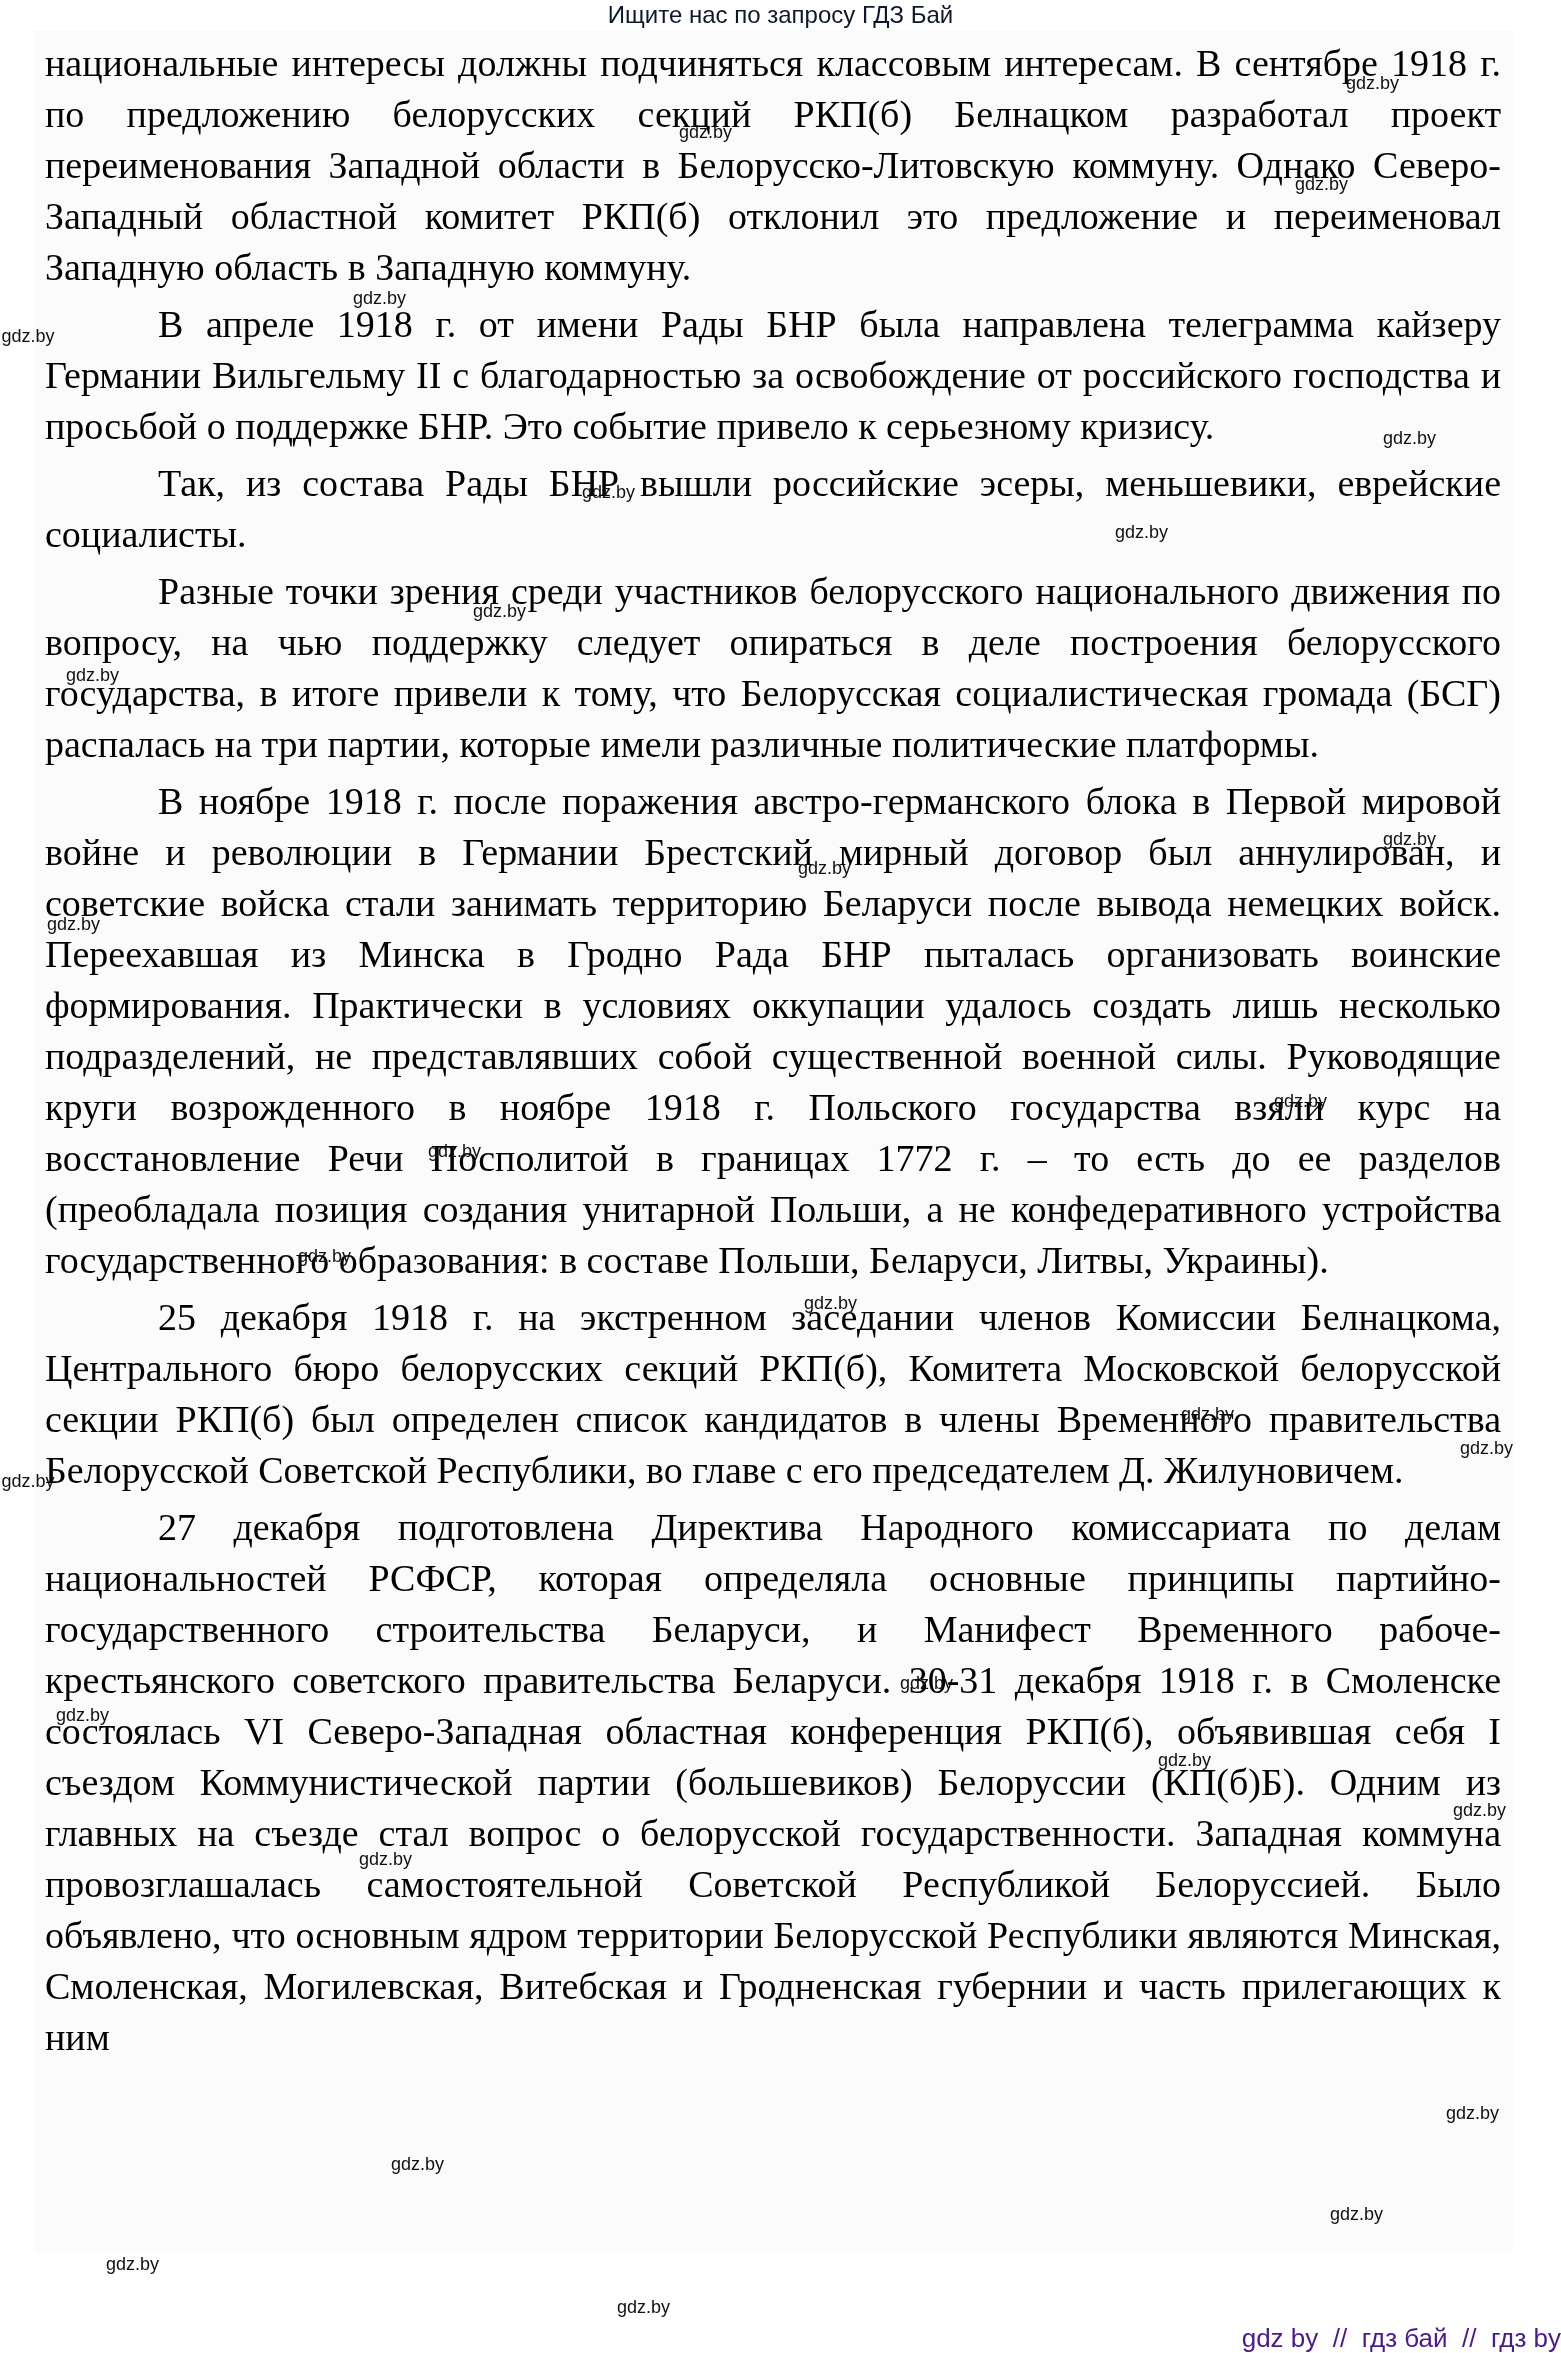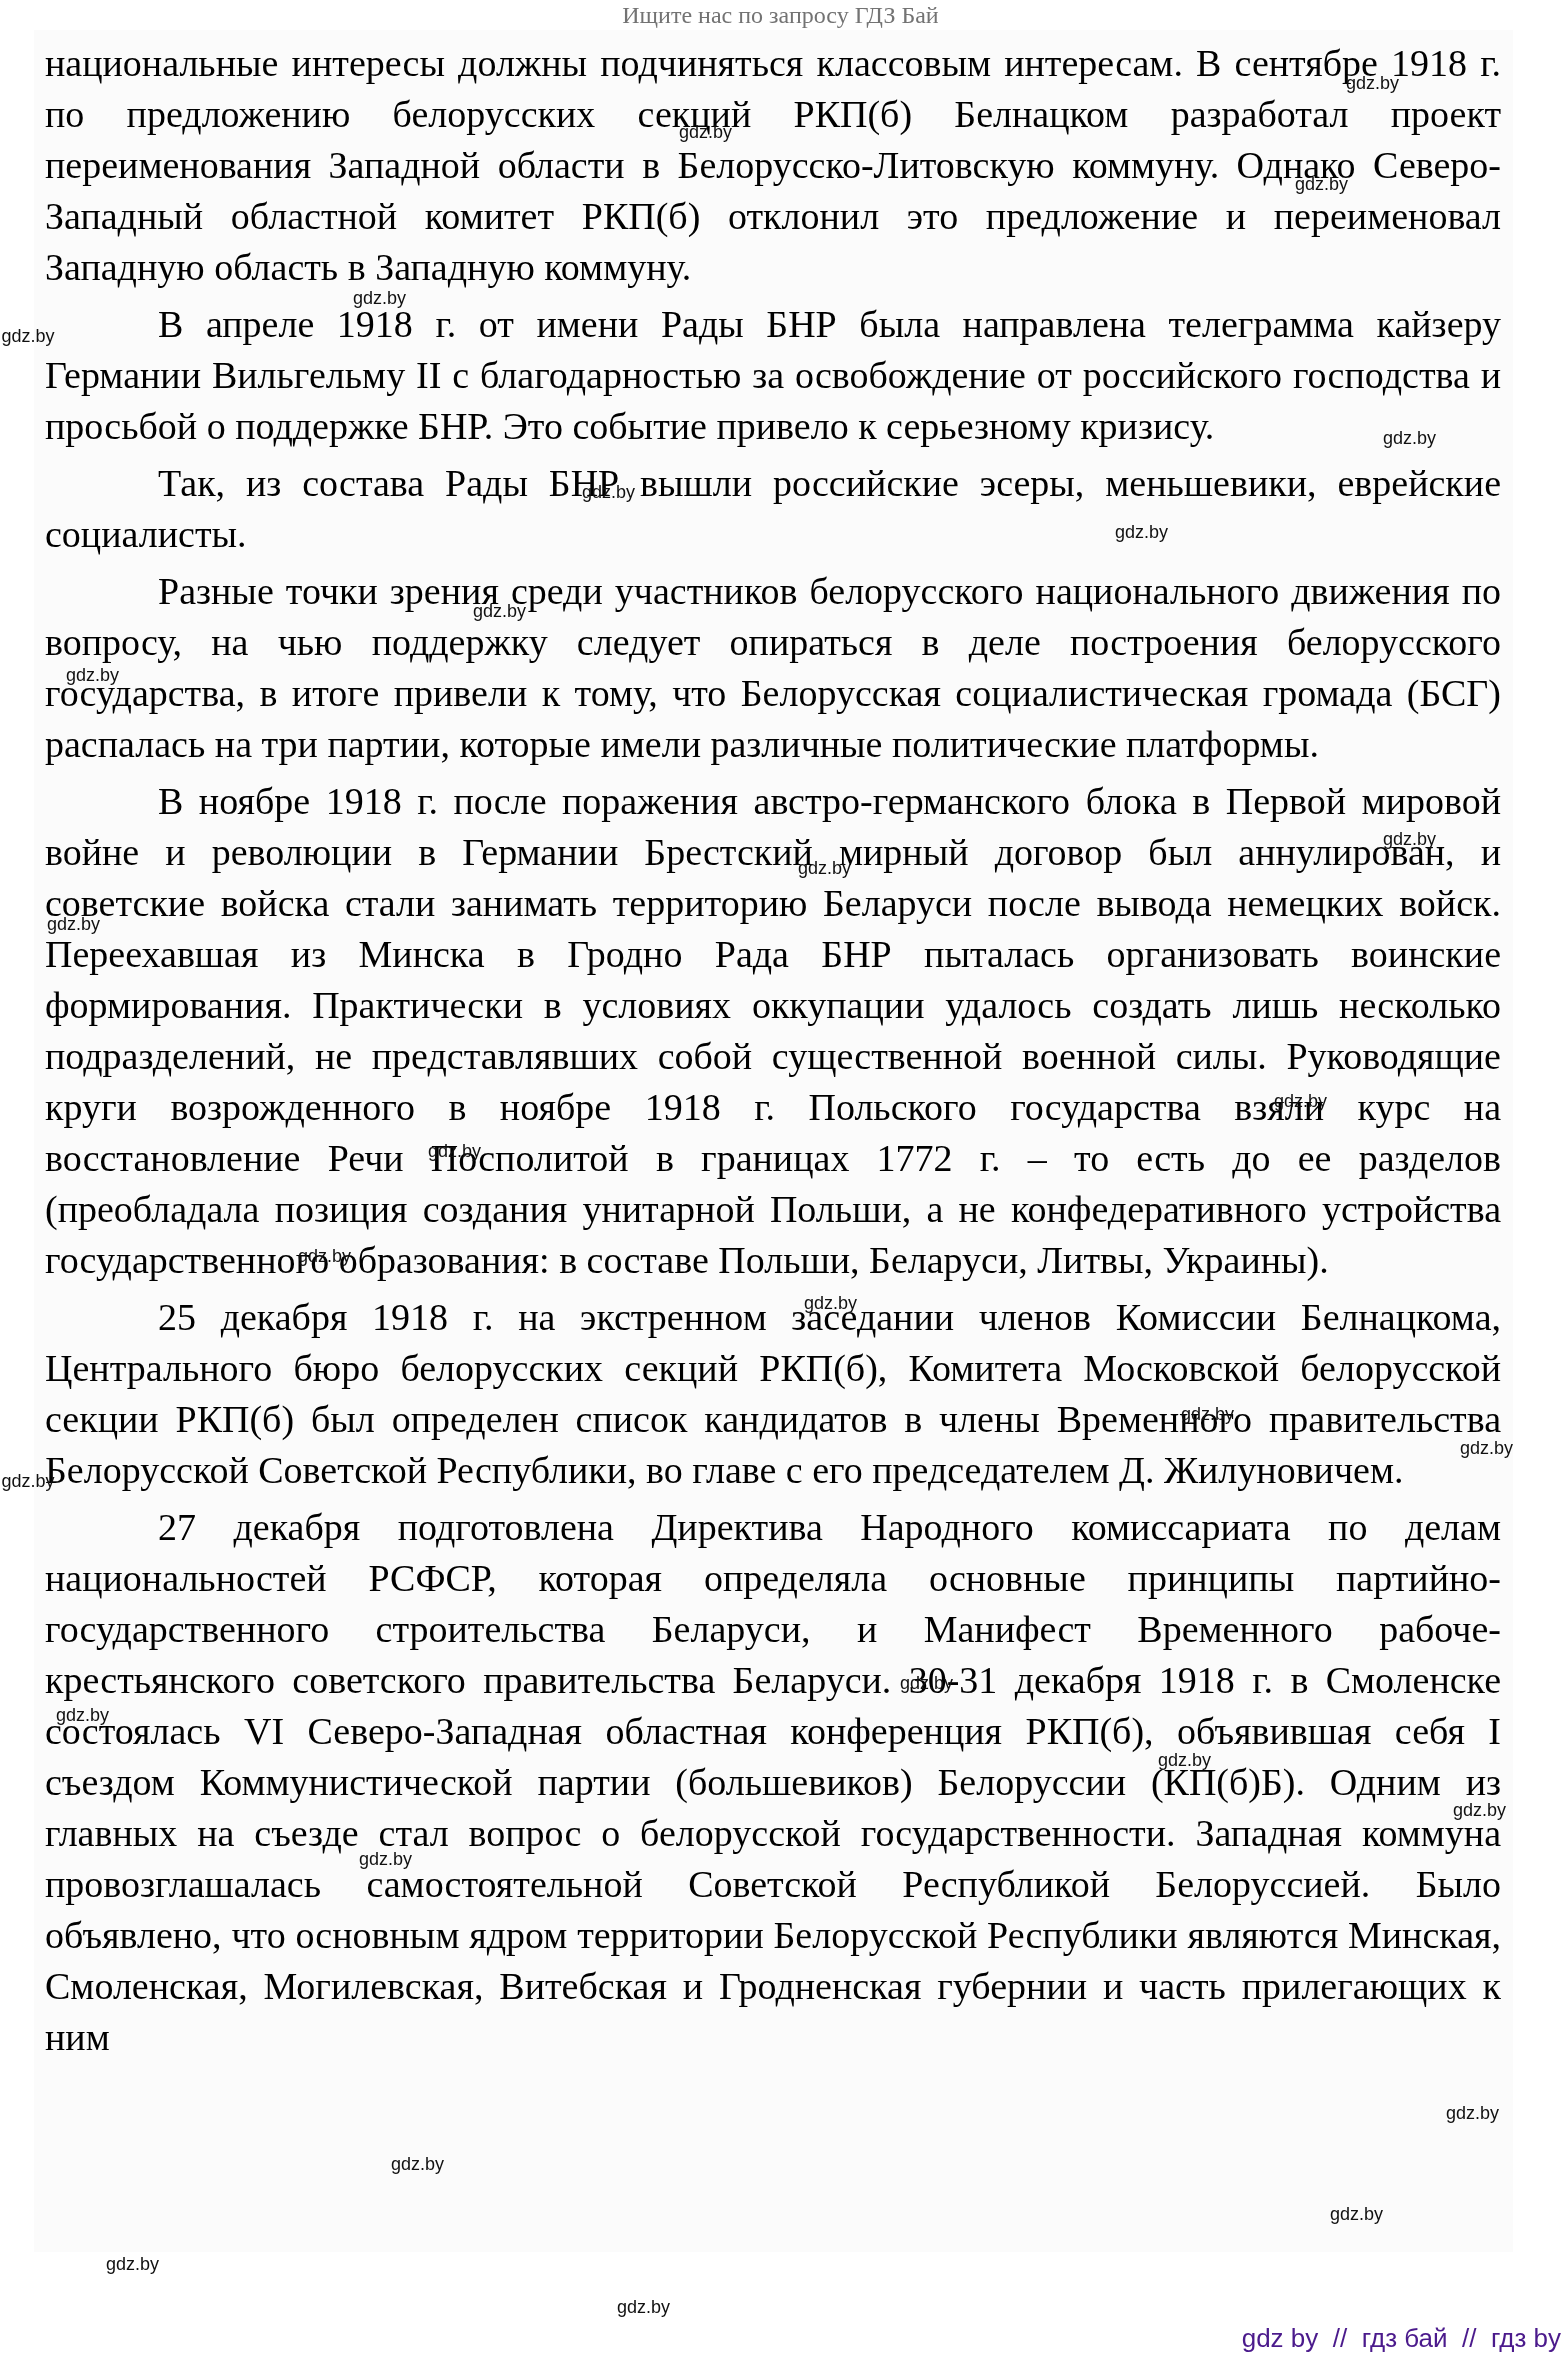--- a/index.html
+++ b/index.html
@@ -1,20 +1,20 @@
 <!DOCTYPE html>
 <html style="font-size:12px"><head>
 <meta charset="utf-8">
 <style>
   html, body { margin:0; padding:0; background:#ffffff; }
   body { width:1561px; height:2354px; position:relative; overflow:hidden; }
   .banner {
     position:absolute; left:0; top:0; width:1561px; height:30px;
-    text-align:center; font-family:Liberation Serif, serif;
-    font-size:24px; line-height:30px; color:#737373;
+    text-align:center; font-family:Liberation Sans, sans-serif;
+    font-size:24px; line-height:30px; color:#0f172a;
   }
   .page {
     position:absolute; left:34px; top:30px; width:1479px; height:2222px;
     background:#fbfbfb;
   }
   .text {
     position:absolute; left:39px; top:32px; width:1468px;
     font-family:"Liberation Serif", serif; font-size:38px; line-height:51px;
     color:#000; text-align:justify;
   }

